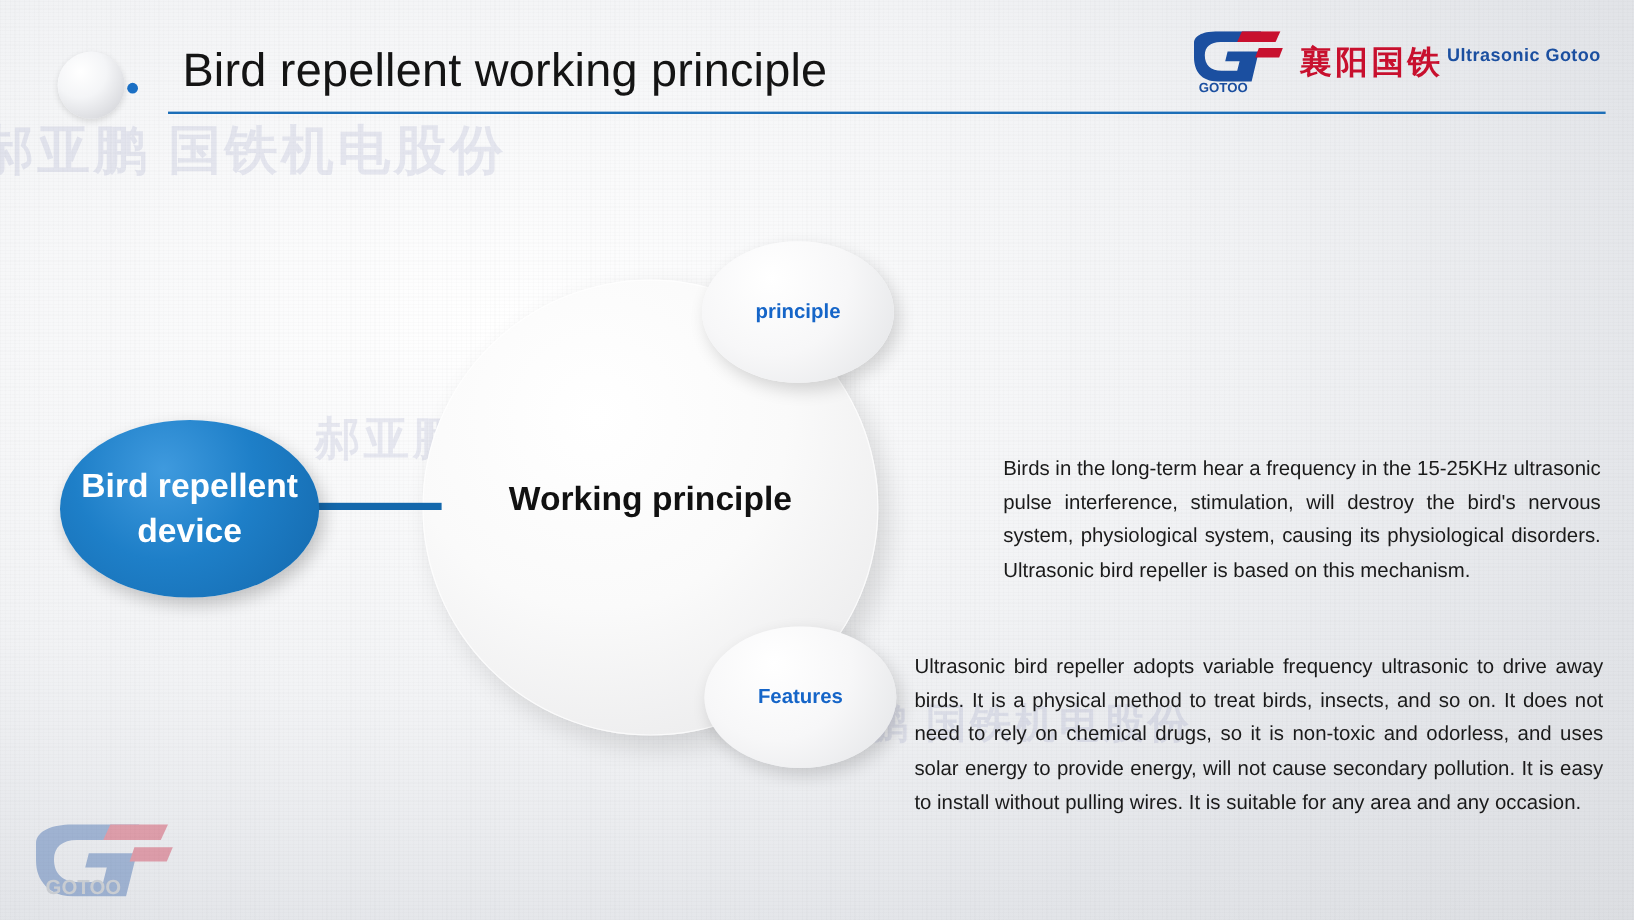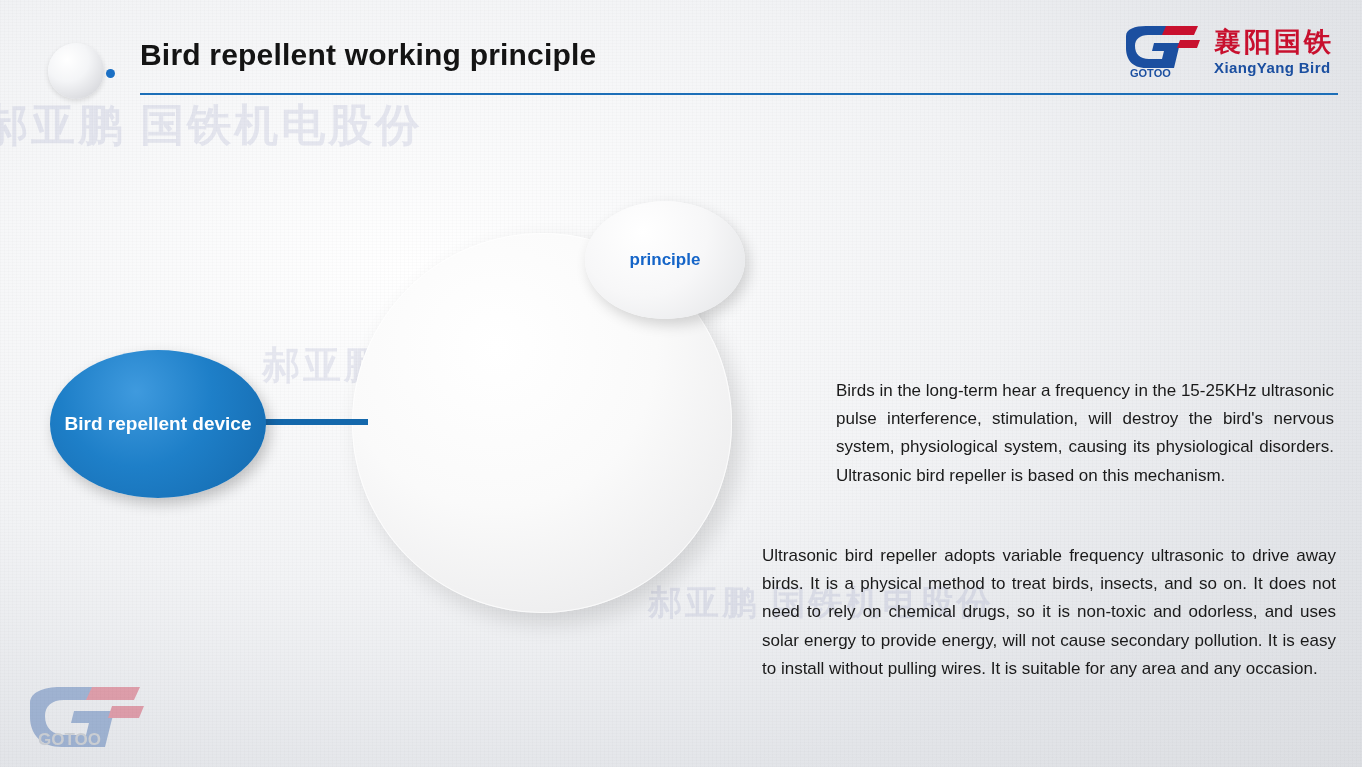--- a/index.html
+++ b/index.html
@@ -34,24 +34,24 @@
   .header-rule {
     position: absolute;
     left: 140px;
     right: 24px;
     top: 93px;
     height: 2px;
     background: #1d6fb8;
   }
   .slide-title {
     position: absolute;
-    left: 140px;
+    left: 152px;
     top: 38px;
-    font-size: 30px;
-    font-weight: bold;
+    font-size: 39px;
+    font-weight: normal;
     color: #141414;
     letter-spacing: 0.2px;
     white-space: nowrap;
   }
   .deco-sphere {
     position: absolute;
     left: 48px;
     top: 43px;
     width: 56px;
     height: 56px;
@@ -93,21 +93,20 @@
   }
   .logo-en {
     font-size: 15px;
     font-weight: bold;
     color: #1b4fa0;
     letter-spacing: 0.4px;
     white-space: nowrap;
   }
   .logo-text-col {
     display: flex;
-    flex-direction: column;
     gap: 3px;
   }
 
   
   .wm {
     position: absolute;
     color: rgba(90, 100, 160, 0.13);
     font-weight: bold;
     white-space: nowrap;
     pointer-events: none;
@@ -157,21 +156,21 @@
     height: 148px;
     border-radius: 50%;
     background: radial-gradient(circle at 40% 28%, #3f9ade 0%, #1e7fc8 45%, #1468ac 100%);
     box-shadow: 4px 6px 14px rgba(0,0,0,0.22);
     display: flex;
     align-items: center;
     justify-content: center;
   }
   .blue-ellipse span {
     color: #ffffff;
-    font-size: 19px;
+    font-size: 28px;
     font-weight: bold;
     line-height: 1.35;
     text-align: center;
   }
   .connector {
     position: absolute;
     left: 258px;
     top: 419px;
     width: 110px;
     height: 6px;
@@ -230,39 +229,43 @@
     <div class="logo-mark">
       <svg width="80" height="52" viewBox="0 0 80 52">
         <path d="M4 10 C4 3, 13 0, 24 0 L60 0 L56 9 L26 9 C18 9, 13 13, 13 20 C13 28, 18 33, 27 33 L40 33 L42 25 L30 25 L32 17 L58 17 L52 42 L24 42 C10 42, 4 33, 4 22 Z" fill="#1b4fa0"></path>
         <path d="M44 0 L76 0 L72 9 L40 9 Z" fill="#c8102e"></path>
         <path d="M58 14 L78 14 L75 22 L55 22 Z" fill="#c8102e"></path>
         <text x="8" y="51" font-family="Liberation Sans, sans-serif" font-size="11" font-weight="bold" fill="#1b4fa0">GOTOO</text>
       </svg>
     </div>
     <div class="logo-text-col">
       <div class="logo-cn">襄阳国铁</div>
-      <div class="logo-en">XiangYang Bird</div>
+      <div class="logo-en">Ultrasonic Gotoo</div>
     </div>
   </div>
 
   <div class="wm-logo">
     <svg width="160" height="62" viewBox="0 0 160 62">
       <path d="M6 18 C6 7, 20 2, 36 2 L92 2 L86 15 L40 15 C28 15, 21 21, 21 31 C21 43, 28 50, 42 50 L62 50 L65 38 L47 38 L50 26 L90 26 L81 62 L38 62 C17 62, 6 49, 6 32 Z" fill="#1b4fa0"></path>
       <path d="M68 2 L116 2 L110 15 L62 15 Z" fill="#c8102e"></path>
       <path d="M88 21 L120 21 L115 33 L84 33 Z" fill="#c8102e"></path>
       <text x="14" y="60" font-family="Liberation Sans, sans-serif" font-size="17" font-weight="bold" fill="#9aa0a8">GOTOO</text>
     </svg>
   </div>
 
   <div class="big-circle"></div>
+  <div class="big-circle-label">Working principle</div>
 
   <div class="connector"></div>
   <div class="blue-ellipse">
     <span>Bird repellent device</span>
   </div>
 
   <div class="node node-principle">
     <span>principle</span>
   </div>
+  <div class="node node-features">
+    <span>Features</span>
+  </div>
 
   <div class="txt txt-basis">Birds in the long-term hear a frequency in the 15-25KHz ultrasonic pulse interference, stimulation, will destroy the bird's nervous system, physiological system, causing its physiological disorders. Ultrasonic bird repeller is based on this mechanism.</div>
   <div class="txt txt-features">Ultrasonic bird repeller adopts variable frequency ultrasonic to drive away birds. It is a physical method to treat birds, insects, and so on. It does not need to rely on chemical drugs, so it is non-toxic and odorless, and uses solar energy to provide energy, will not cause secondary pollution. It is easy to install without pulling wires. It is suitable for any area and any occasion.</div>
 </div>
 
 </body></html>

